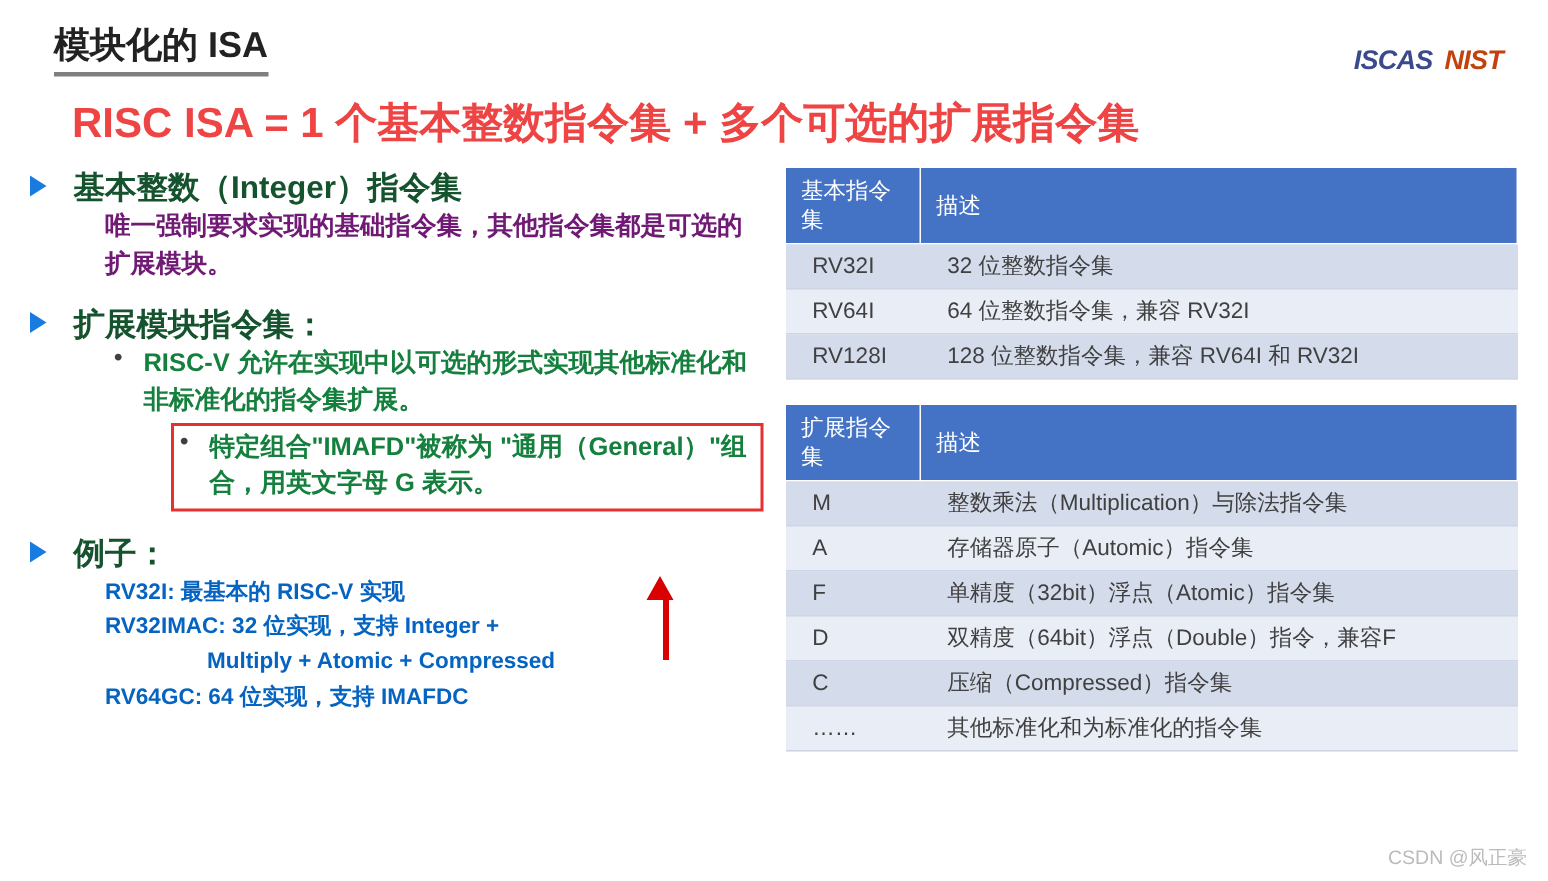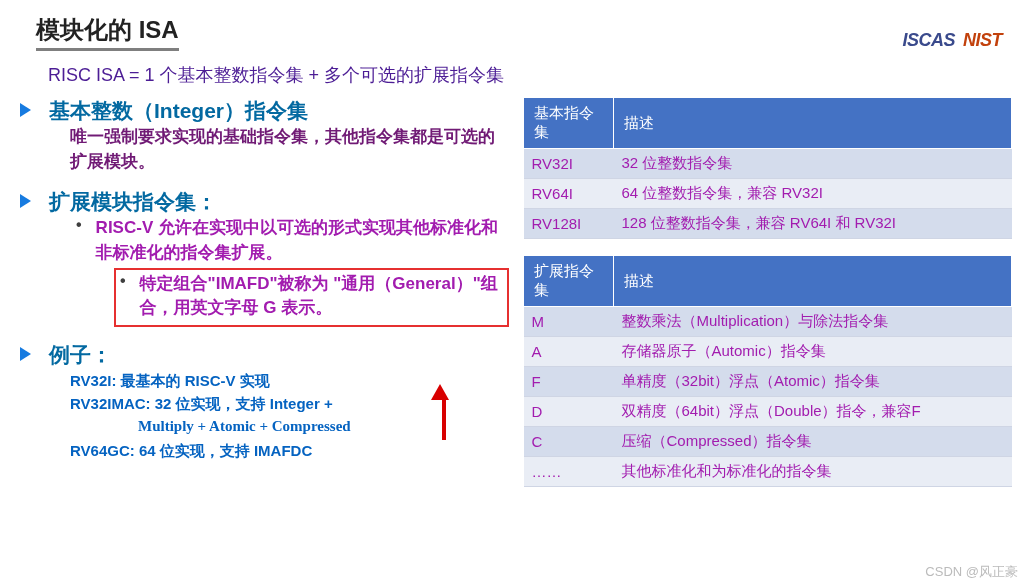--- a/index.html
+++ b/index.html
@@ -23,23 +23,23 @@
     font-weight: 700;
     color: #222;
     border-bottom: 3px solid #7f7f7f;
     padding-bottom: 2px;
     display: inline-block;
   }
   .logos { display: flex; gap: 8px; align-items: center; }
   .logo-iscas { font-weight: 800; font-style: italic; font-size: 18px; color: #3a4a8c; letter-spacing: -0.5px;}
   .logo-nist { font-weight: 800; font-style: italic; font-size: 18px; color: #c2410c; letter-spacing: -0.5px;}
   .subtitle {
-    font-size: 18px;
-    font-weight: 400;
-    color: #4c1d95;
+    font-size: 28px;
+    font-weight: 700;
+    color: #ef4444;
     padding: 6px 0 10px 48px;
   }
   .main {
     display: flex;
     padding: 0 20px 0 20px;
     gap: 14px;
   }
   .left { flex: 1 1 50%; max-width: 520px; }
   .right { flex: 1 1 50%; }
   .section { margin-bottom: 14px; position: relative; }
@@ -47,42 +47,42 @@
   .triangle {
     width: 0; height: 0;
     border-top: 7px solid transparent;
     border-bottom: 7px solid transparent;
     border-left: 11px solid #177be0;
     margin-top: 6px;
     margin-right: 18px;
     flex-shrink: 0;
   }
   .sec-title {
-    color: #0369a1;
+    color: #14532d;
     font-weight: 700;
     font-size: 21px;
   }
   .sec-body {
     padding-left: 50px;
     font-size: 17px;
     color: #701a75;
     font-weight: 700;
     line-height: 1.45;
   }
   .bullet-item { display: flex; gap: 14px; margin-bottom: 2px; padding-left: 6px;}
   .bullet-dot { color: #3f3f3f; font-weight: 700; }
-  .bullet-text { color: #a21caf; font-weight: 700; font-size: 17px; line-height: 1.45; }
+  .bullet-text { color: #15803d; font-weight: 700; font-size: 17px; line-height: 1.45; }
   .redbox {
     border: 2px solid #e63030;
     padding: 2px 4px;
     margin-left: 44px;
     margin-top: 2px;
   }
   .examples { padding-left: 50px; color: #0563c1; font-weight: 700; font-size: 15px; line-height: 1.55; }
-  .examples .indent { padding-left: 68px; font-family: Liberation Serif, serif; }
+  .examples .indent { padding-left: 68px; }
   .arrow-wrap {
     position: absolute;
     left: 438px;
     top: 384px;
   }
   .arrow-line {
     width: 4px;
     height: 40px;
     background: #d80000;
     margin: 0 auto;
@@ -102,25 +102,25 @@
   th {
     background: #4472c4;
     color: #fff;
     text-align: left;
     padding: 6px 10px;
     font-weight: 400;
     border: 1px solid #fff;
   }
   th:first-child { width: 90px; }
   td {
-    padding: 5px 8px;
+    padding: 5px 18px;
     background: #e9edf5;
     border-top: 1px solid #fff;
     border-bottom: 1px solid #cfd5e4;
-    color: #a21caf;
+    color: #404040;
   }
   tr:nth-child(even) td { background: #d4dcec; }
   .table-gap { height: 16px; }
   .watermark {
     position: absolute;
     right: 14px;
     bottom: 6px;
     color: #bbb;
     font-size: 13px;
   }

